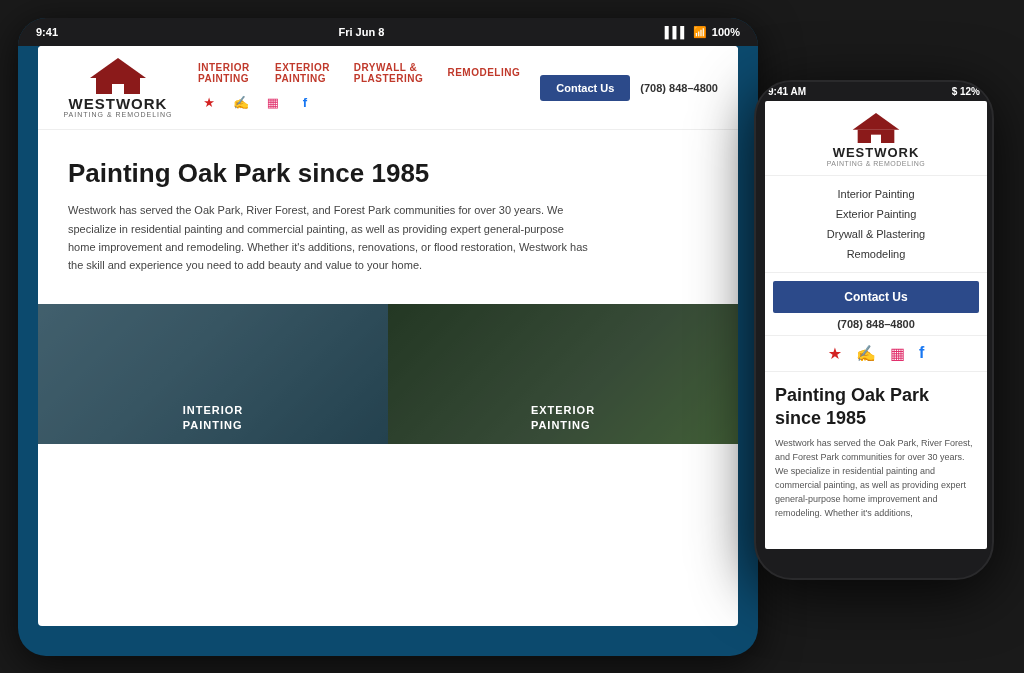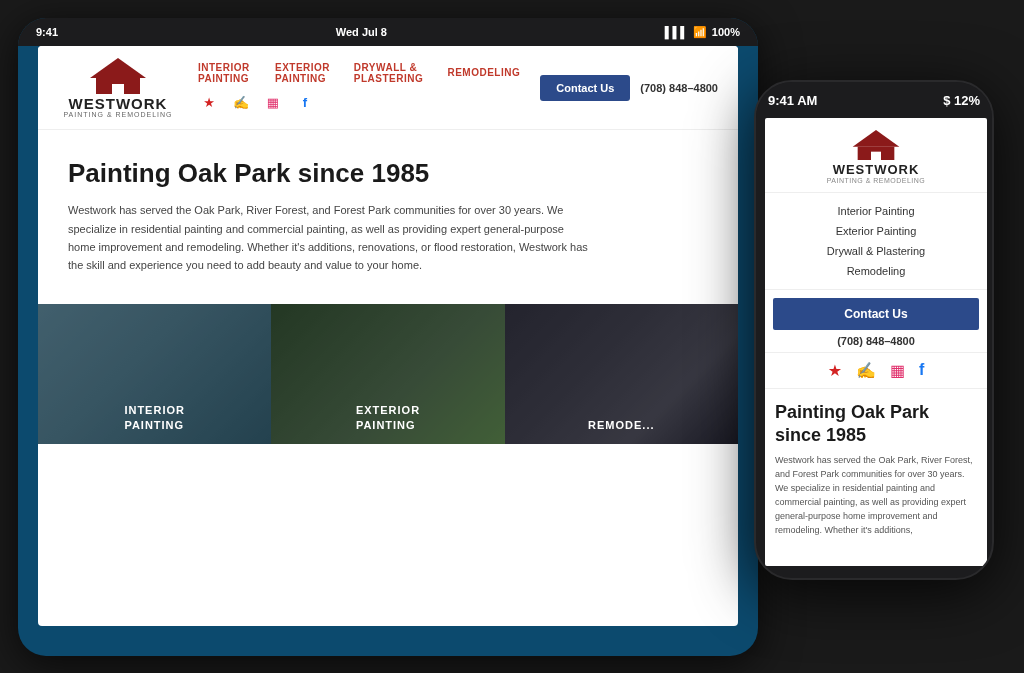--- a/index.html
+++ b/index.html
@@ -208,27 +208,27 @@
       width: 240px;
       height: 500px;
       background: #1c1c1e;
       border-radius: 38px;
       box-shadow: 0 12px 60px rgba(0,0,0,0.8);
       overflow: hidden;
       border: 2px solid #2a2a2c;
     }
     .phone-notch {
       background: #1c1c1e;
-      height: 36px;
+      height: 19px;
       display: flex;
       align-items: center;
       justify-content: space-between;
       padding: 0 12px;
       color: white;
-      font-size: 13px;
+      font-size: 10px;
       font-weight: 700;
     }
     .phone-screen {
       background: white;
       width: 222px;
       height: 448px;
       margin: 0 9px;
       border-radius: 2px;
       overflow-y: auto;
       position: relative;
@@ -302,21 +302,21 @@
     .facebook-color { color: #1877f2; }
   </style>
 </head>
 <body>
 
 <div class="scene">
 
   <div class="tablet">
     <div class="tablet-status-bar">
       <span>9:41</span>
-      <span>Wed Jul 8</span>
+      <span>Fri Jun 8</span>
       <div class="tablet-status-right">
         <span>▌▌▌</span>
         <span>📶</span>
         <span>100%</span>
       </div>
     </div>
 
     <div class="tablet-screen">
 
       <div class="site-header">
@@ -360,24 +360,20 @@
 
       <div class="tiles-row">
         <div class="tile tile-interior">
           <div class="tile-overlay"></div>
           <span class="tile-label">INTERIOR<br>PAINTING</span>
         </div>
         <div class="tile tile-exterior">
           <div class="tile-overlay"></div>
           <span class="tile-label">EXTERIOR<br>PAINTING</span>
         </div>
-        <div class="tile tile-remodel">
-          <div class="tile-overlay"></div>
-          <span class="tile-label">REMODE...</span>
-        </div>
       </div>
     </div>
   </div>
 
   <div class="phone">
     <div class="phone-notch">
       <span>9:41 AM</span>
       <span>$ 12%</span>
     </div>
 

